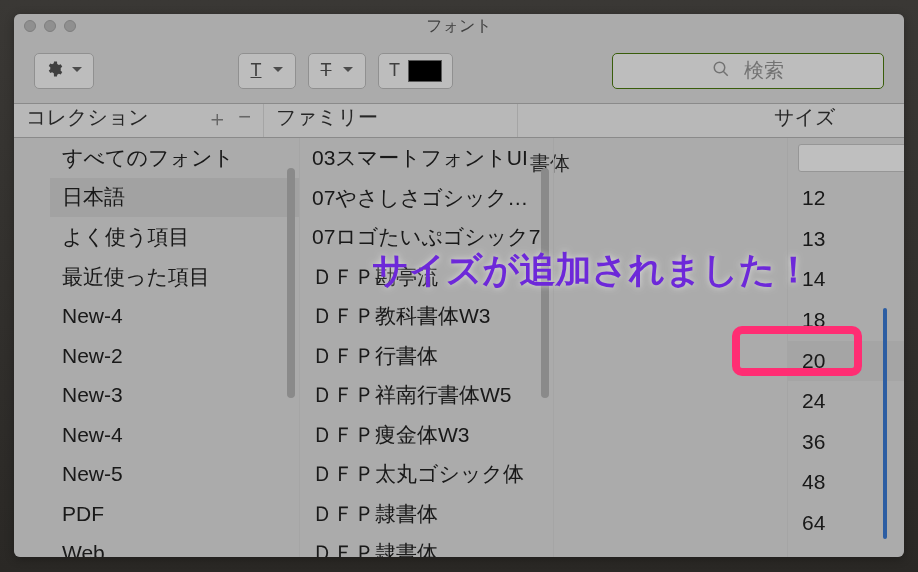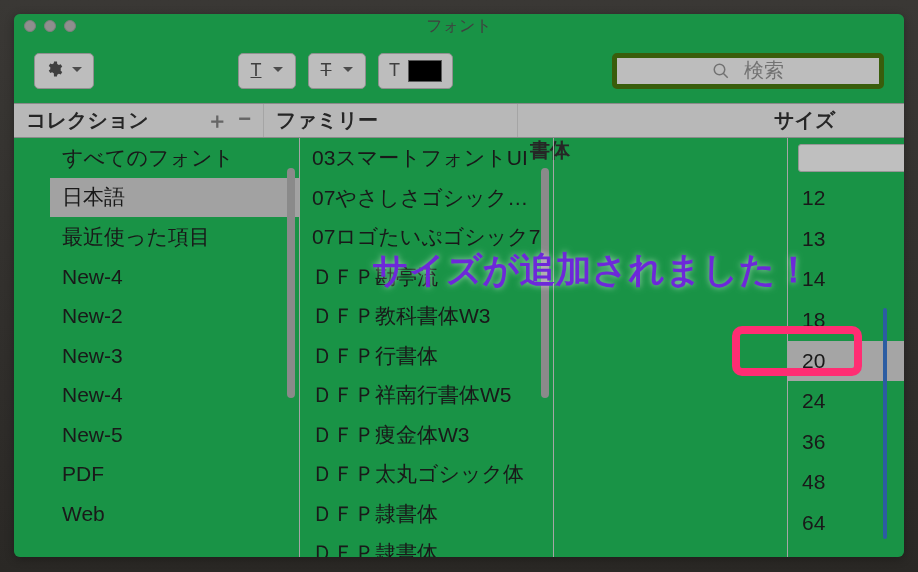--- a/index.html
+++ b/index.html
@@ -14,21 +14,21 @@
       background: linear-gradient(to bottom, #3a3835 0%, #2a2825 100%);
       position: relative;
       overflow: hidden;
     }
     .window {
       position: absolute;
       left: 14px;
       top: 14px;
       width: 890px;
       height: 543px;
-      background: #22c55e;
+      background: #e5e5e5;
       border-radius: 6px;
       box-shadow: 0 2px 10px rgba(0,0,0,0.3);
       display: flex;
       flex-direction: column;
     }
     .dim-overlay {
       position: absolute;
       left: 14px;
       top: 14px;
       width: 890px;
@@ -103,44 +103,43 @@
     .t-label {
       font-size: 18px;
       color: #555;
       margin-right: 2px;
     }
     .spacer { flex: 1; }
     .search-box {
       height: 36px;
       width: 272px;
       background: #fdfdfd;
-      border: 5px solid #4d7c0f;
+      border: 1px solid #4d7c0f;
       border-radius: 5px;
       display: flex;
-      align-items: flex-end;
+      align-items: center;
       justify-content: center;
       gap: 14px;
       color: #999;
     }
     .search-box svg { width: 18px; height: 18px; stroke: #999; fill: none; }
     .search-placeholder { font-size: 20px; color: #999; }
     .column-headers {
       height: 34px;
       display: flex;
       border-bottom: 1px solid #b8b8b8;
       background: #f6f6f6;
     }
     .col-head {
       display: flex;
-      align-items: center;
+      align-items: flex-start;
       padding: 0 12px;
       font-size: 20px;
       color: #333;
       border-right: 1px solid #dcdcdc;
-      font-weight: bold;
     }
     .col-head.collection { width: 250px; justify-content: space-between; }
     .col-head.family { width: 254px; }
     .col-head.typeface { width: 234px; margin-top: 46px; }
     .col-head.size { flex: 1; border-right: none; padding-left: 22px; }
     .pm-icons { display: flex; gap: 10px; font-size: 22px; color: #888; }
     .columns {
       flex: 1;
       display: flex;
       overflow: hidden;
@@ -314,20 +313,21 @@
     </div>
     <div class="col-head size">
       <span>サイズ</span>
     </div>
   </div>
 
   <div class="columns">
     <div class="col-list collection" id="collection-list">
       <div class="list-row">すべてのフォント</div>
         <div class="list-row selected">日本語</div>
+        <div class="list-row">よく使う項目</div>
         <div class="list-row">最近使った項目</div>
         <div class="list-row">New-4</div>
         <div class="list-row">New-2</div>
         <div class="list-row">New-3</div>
         <div class="list-row">New-4</div>
         <div class="list-row">New-5</div>
         <div class="list-row">PDF</div>
         <div class="list-row">Web</div>
         <div class="scrollbar-fake"></div>
     </div>

